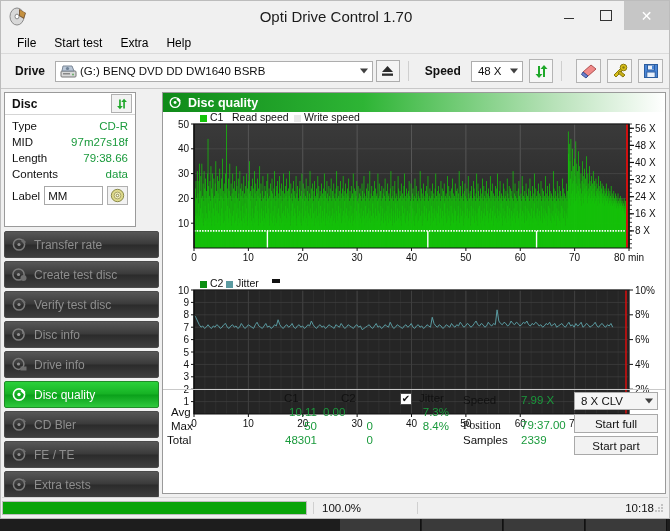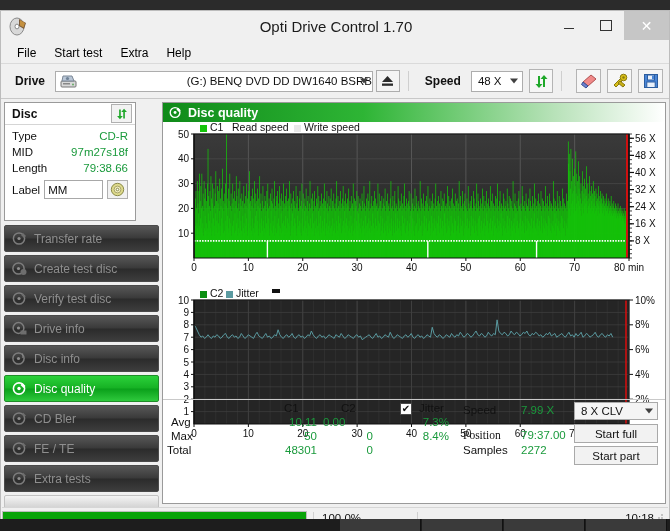--- a/index.html
+++ b/index.html
@@ -4,21 +4,21 @@
 <style>
   html,body{margin:0;padding:0;}
   body{
     width:670px;height:531px;overflow:hidden;
     font-family:"Liberation Sans", sans-serif;
     font-size:12px;
     background:#2b2b2b;
     -webkit-font-smoothing:antialiased;
   }
   #app{
-    position:absolute;left:0;top:10px;width:670px;height:519px;
+    position:absolute;left:0;top:0;width:670px;height:519px;
     background:#f0f0f0;
     border:1px solid #bcbcbc;
     box-sizing:border-box;
   }
   
   .titlebar{
     position:relative;height:31px;background:#f0f0f0;
   }
   .app-icon{
     position:absolute;left:8px;top:6px;width:19px;height:19px;
@@ -41,21 +41,21 @@
   }
   .menuitem{font-size:12px;color:#000000;padding:2px 8px;cursor:default;}
   
   .toolbar{
     height:35px;background:#f0f0f0;display:flex;align-items:center;
     padding:0 6px;border-bottom:1px solid #c8c8c8;box-sizing:border-box;
   }
   .tb-label{font-size:12px;font-weight:bold;color:#111;margin:0 10px 0 8px;}
   .drive-combo{
     width:320px;height:21px;border:1px solid #adadad;background:#fff;
-    display:flex;align-items:center;box-sizing:border-box;position:relative;justify-content:space-between;
+    display:flex;align-items:center;box-sizing:border-box;position:relative;
   }
   .drive-combo .drv-icon{width:17px;height:15px;margin:0 3px 0 4px;flex:0 0 auto;}
   .drive-combo .drv-text{font-size:11.5px;color:#111;white-space:nowrap;overflow:hidden;}
   .combo-arrow{
     position:absolute;right:4px;top:50%;transform:translateY(-50%);
     width:0;height:0;border-left:4px solid transparent;border-right:4px solid transparent;
     border-top:5px solid #404040;
   }
   .eject-btn{
     width:24px;height:22px;border:1px solid #adadad;background:#f4f4f4;margin-left:3px;
@@ -265,20 +265,24 @@
             <span class="v">CD-R</span>
           </div>
           <div class="drow">
             <span class="k">MID</span>
             <span class="v">97m27s18f</span>
           </div>
           <div class="drow">
             <span class="k">Length</span>
             <span class="v">79:38.66</span>
           </div>
+          <div class="drow">
+            <span class="k">Contents</span>
+            <span class="v">data</span>
+          </div>
           <div class="label-row">
             <span class="k">Label</span>
             <div class="label-input">MM</div>
             <div class="mini-btn">
               <svg width="15" height="15" viewBox="0 0 15 15">
                 <circle cx="7.5" cy="7.5" r="6.2" fill="#ddd98a" stroke="#8a8a4a"></circle>
                 <circle cx="7.5" cy="7.5" r="3.4" fill="#f2efc0" stroke="#a8a46a"></circle>
                 <circle cx="7.5" cy="7.5" r="1.3" fill="#fff" stroke="#8a8a4a"></circle>
               </svg>
             </div>
@@ -306,33 +310,33 @@
         <div class="navbtn">
           <svg width="15" height="15" viewBox="0 0 15 15">
             <circle cx="7" cy="7.5" r="5.6" fill="none" stroke="#7d7d7d" stroke-width="1.5"></circle>
             <circle cx="7" cy="7.5" r="1.6" fill="#8f8f8f"></circle>
             <path d="M10 3 L13 6" stroke="#6e6e6e" stroke-width="2"></path>
           </svg>
           <span class="nlabel">Verify test disc</span>
         </div>
         <div class="navbtn">
           <svg width="15" height="15" viewBox="0 0 15 15">
+            <circle cx="6.5" cy="7.5" r="5.6" fill="none" stroke="#7d7d7d" stroke-width="1.5"></circle>
+            <circle cx="6.5" cy="7.5" r="1.6" fill="#8f8f8f"></circle>
+            <text x="10" y="7" font-size="7" fill="#8f8f8f">i</text>
+          </svg>
+          <span class="nlabel">Disc info</span>
+        </div>
+        <div class="navbtn">
+          <svg width="15" height="15" viewBox="0 0 15 15">
             <circle cx="6.5" cy="7" r="5.4" fill="none" stroke="#7d7d7d" stroke-width="1.5"></circle>
             <circle cx="6.5" cy="7" r="1.6" fill="#8f8f8f"></circle>
             <rect x="8.5" y="9.5" width="6" height="4" fill="#6e6e6e"></rect>
           </svg>
           <span class="nlabel">Drive info</span>
-        </div>
-        <div class="navbtn">
-          <svg width="15" height="15" viewBox="0 0 15 15">
-            <circle cx="6.5" cy="7.5" r="5.6" fill="none" stroke="#7d7d7d" stroke-width="1.5"></circle>
-            <circle cx="6.5" cy="7.5" r="1.6" fill="#8f8f8f"></circle>
-            <text x="10" y="7" font-size="7" fill="#8f8f8f">i</text>
-          </svg>
-          <span class="nlabel">Disc info</span>
         </div>
         <div class="navbtn active">
           <svg width="15" height="15" viewBox="0 0 15 15">
             <circle cx="7" cy="7.5" r="5.6" fill="none" stroke="#ffffff" stroke-width="1.6"></circle>
             <circle cx="7" cy="7.5" r="1.7" fill="#ffffff"></circle>
             <path d="M10.5 2 L13.5 5 L11.5 7 L8.5 4 Z" fill="#ffffff"></path>
           </svg>
           <span class="nlabel">Disc quality</span>
         </div>
         <div class="navbtn">
@@ -1960,21 +1964,21 @@
 
           <div class="stat" style="left:4px;top:44px;">Total</div>
           <div class="stat val" style="left:104px;top:44px;width:50px;text-align:right;">48301</div>
           <div class="stat val" style="left:160px;top:44px;width:50px;text-align:right;">0</div>
 
           <div class="stat" style="left:300px;top:4px;">Speed</div>
           <div class="stat val" style="left:358px;top:4px;">7.99 X</div>
           <div class="stat" style="left:300px;top:29px;font-family:Liberation Serif, serif;">Position</div>
           <div class="stat val" style="left:358px;top:29px;">79:37.00</div>
           <div class="stat" style="left:300px;top:44px;">Samples</div>
-          <div class="stat val" style="left:358px;top:44px;">2272</div>
+          <div class="stat val" style="left:358px;top:44px;">2339</div>
 
           <div class="mini-combo" style="left:411px;top:2px;">
             <span>8 X CLV</span>
             <i class="combo-arrow"></i>
           </div>
           <div class="act-btn" style="left:411px;top:24px;">Start full</div>
           <div class="act-btn" style="left:411px;top:46px;">Start part</div>
         </div>
       </div>
     </div>

